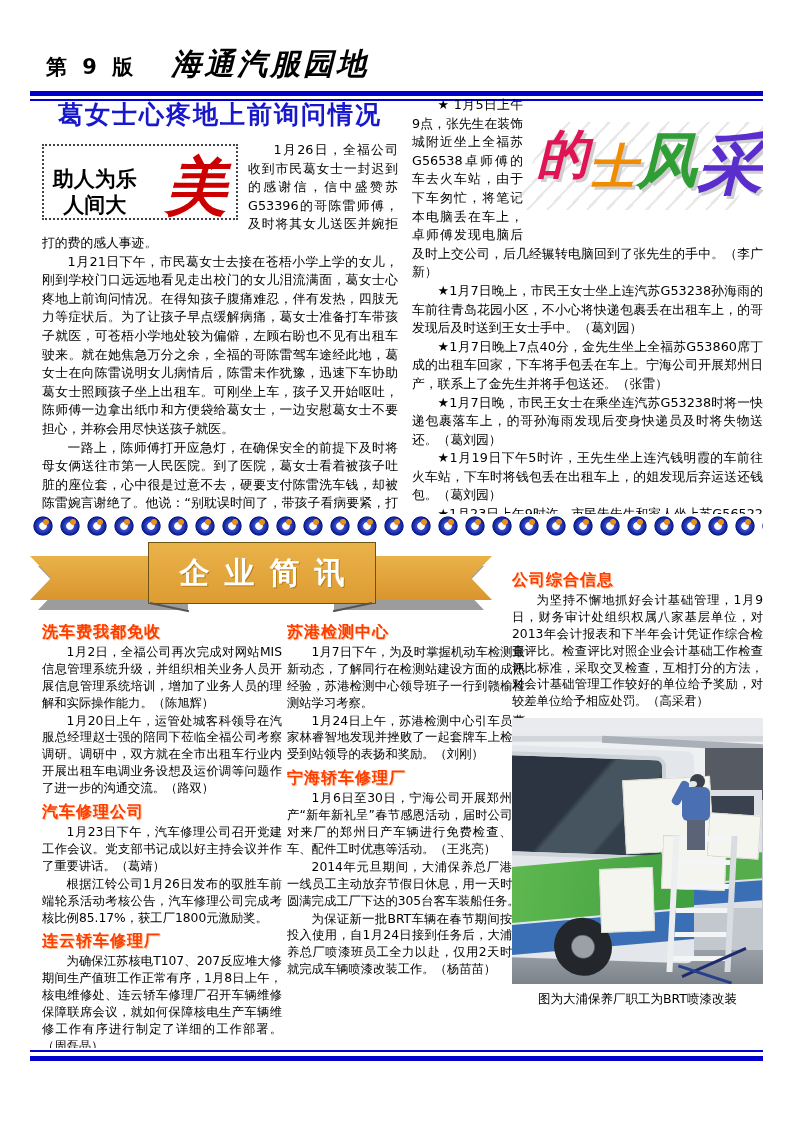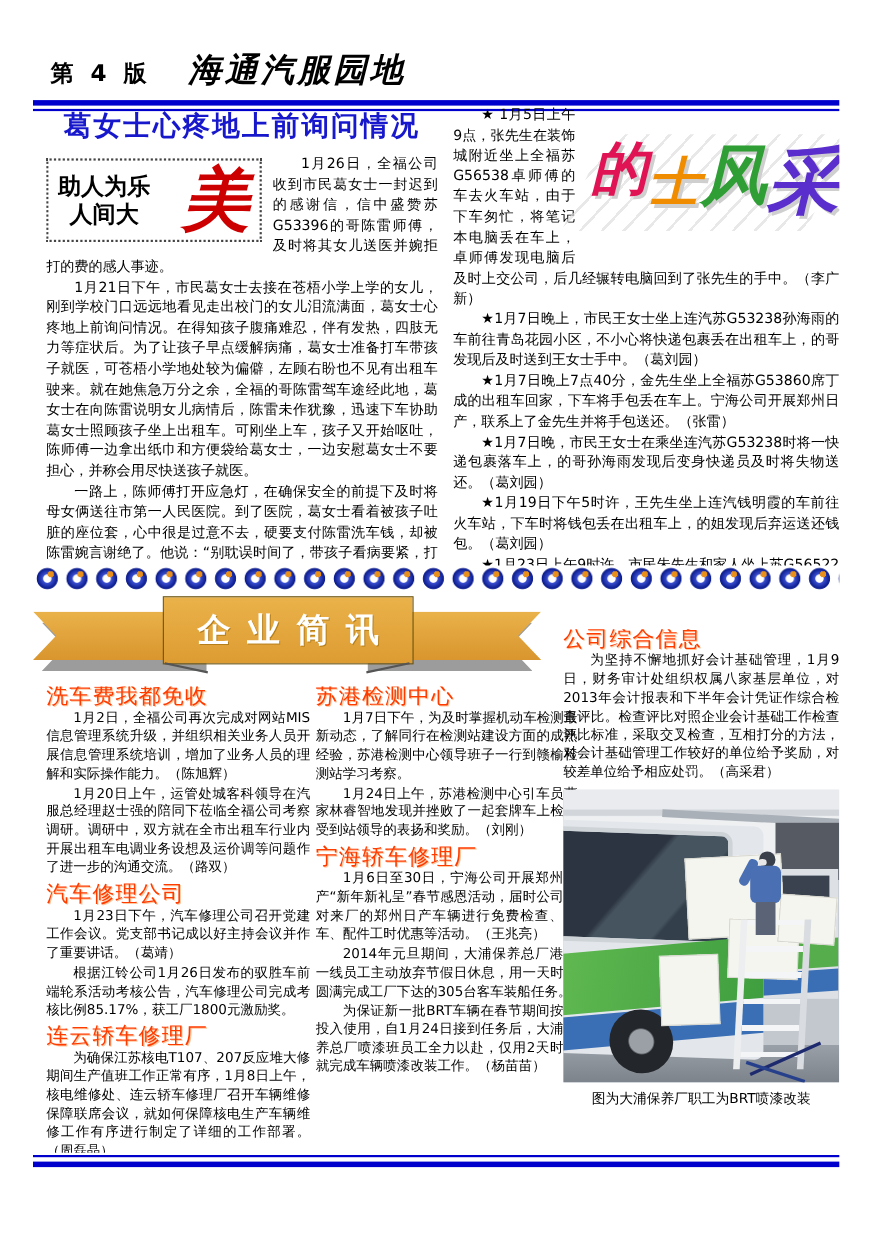--- a/index.html
+++ b/index.html
@@ -16,21 +16,21 @@
     font-family:"DejaVu Serif","Liberation Serif",serif;font-style:italic;}
   .header-rule{margin-top:6px;height:3px;border-top:5px solid #0000cc;border-bottom:2px solid #0000cc;}
   
   .main-top{position:absolute;top:96px;left:42px;right:30px;height:418px;display:flex;gap:14px;overflow:hidden;}
   .col-lead{width:356px;flex:none;}
   .col-taxi{flex:1;min-width:0;}
   .headline{color:#1717cc;font-size:25px;font-weight:bold;text-align:center;letter-spacing:2px;margin:2px 0 10px;}
   .lead-text,.taxi-text{font-size:12.8px;line-height:18.6px;text-align:justify;}
   .lead-text p,.taxi-text p{margin:0;text-indent:2em;}
   .badge-box{float:left;width:196px;height:76px;border:2px dotted #444;margin:3px 10px 4px 0;
-    display:flex;align-items:center;justify-content:space-evenly;box-sizing:border-box;gap:20px;}
+    display:flex;align-items:flex-end;justify-content:space-evenly;box-sizing:border-box;gap:20px;}
   .badge-lines{font-size:21px;font-weight:bold;line-height:1.25;text-align:center;}
   .badge-char{font-size:62px;line-height:1;color:#cc0000;font-weight:bold;
     font-family:"DejaVu Serif","Liberation Serif",serif;font-style:italic;}
   
   .art-title{float:right;width:232px;height:128px;margin:0 0 4px 8px;position:relative;
     display:flex;align-items:center;justify-content:space-between;padding:4px 2px 0 6px;box-sizing:border-box;}
   .art-title::before{content:"";position:absolute;inset:26px 10px 14px 0;
     background:repeating-linear-gradient(115deg,transparent 0 15px,#dcdcdc 15px 18px);
     transform:skewX(-25deg);opacity:.65;}
   .art-char{position:relative;font-weight:bold;font-style:italic;line-height:1;
@@ -58,21 +58,21 @@
     background:linear-gradient(#eab24a,#dd9c32);border:1px solid #6d5410;
     display:flex;align-items:center;justify-content:center;}
   .banner-title{color:#ffffff;font-size:30px;font-weight:bold;letter-spacing:15px;text-indent:15px;
     text-shadow:1px 1px 0 #b57e18;}
   .fold{position:absolute;top:60px;width:40px;height:0;border-top:2px solid #555;z-index:3;}
   .fold-l{left:120px;transform:rotate(12deg);transform-origin:left top;}
   .fold-r{left:302px;transform:rotate(-12deg);transform-origin:right top;}
   
   .briefs{font-size:12.3px;line-height:16.9px;text-align:justify;}
   .briefs p{margin:0 0 1px;text-indent:2em;}
-  .sec-title{color:#ff3c00;font-size:20px;font-weight:normal;letter-spacing:1px;margin:7px 0 3px;
+  .sec-title{color:#ff3c00;font-size:16px;font-weight:bold;letter-spacing:1px;margin:7px 0 3px;
     text-shadow:1px 1px 0 #ffc9a0;}
   .sec-title:first-child{margin-top:0;}
   .col1{position:absolute;top:624px;left:42px;width:240px;height:424px;overflow:hidden;}
   .col2{position:absolute;top:624px;left:287px;width:238px;height:424px;overflow:hidden;}
   .col3{position:absolute;top:572px;left:512px;width:251px;height:476px;overflow:hidden;}
   
   .photo{position:relative;width:251px;height:266px;margin-top:8px;background:#c3c8cf;overflow:hidden;}
   .ph-ceiling{position:absolute;top:0;left:0;right:0;height:58px;
     background:linear-gradient(#e9ebee 0 30%,#d2d6db 32% 40%,#eef0f2 42% 100%);}
   .ph-beam{position:absolute;top:22px;left:90px;right:0;height:7px;background:#aab0b8;transform:rotate(3deg);}
@@ -108,21 +108,21 @@
   .caption{text-align:center;font-size:12.5px;margin-top:7px;}
   
   .bottom-rule{position:absolute;top:1050px;left:30px;right:30px;height:4px;
     border-top:2px solid #0000cc;border-bottom:5px solid #0000cc;}
 </style>
 </head>
 <body>
 
 <div class="header">
   <div class="header-row">
-    <span class="page-label">第 4 版</span>
+    <span class="page-label">第 9 版</span>
     <span class="masthead">海通汽服园地</span>
   </div>
   <div class="header-rule"></div>
 </div>
 
 <div class="main-top">
 
   <div class="col-lead">
     <div class="headline">葛女士心疼地上前询问情况</div>
     <div class="lead-text">

